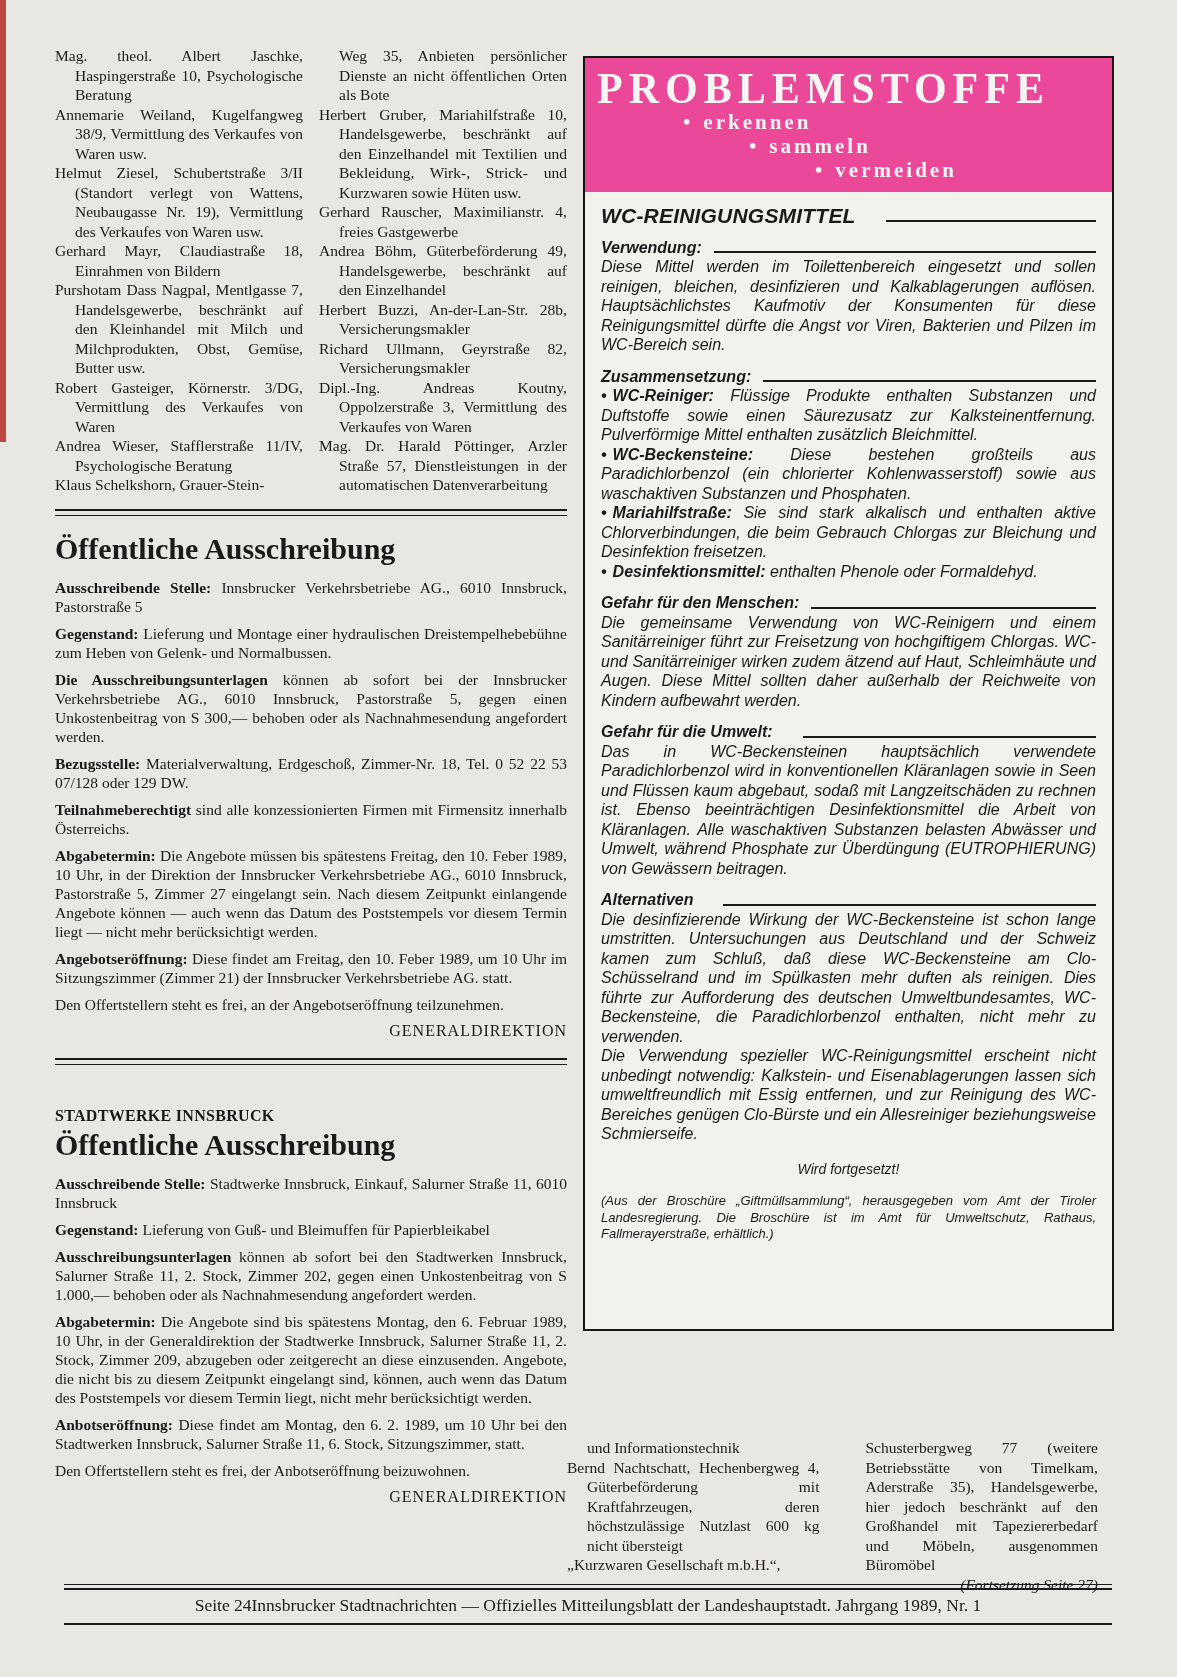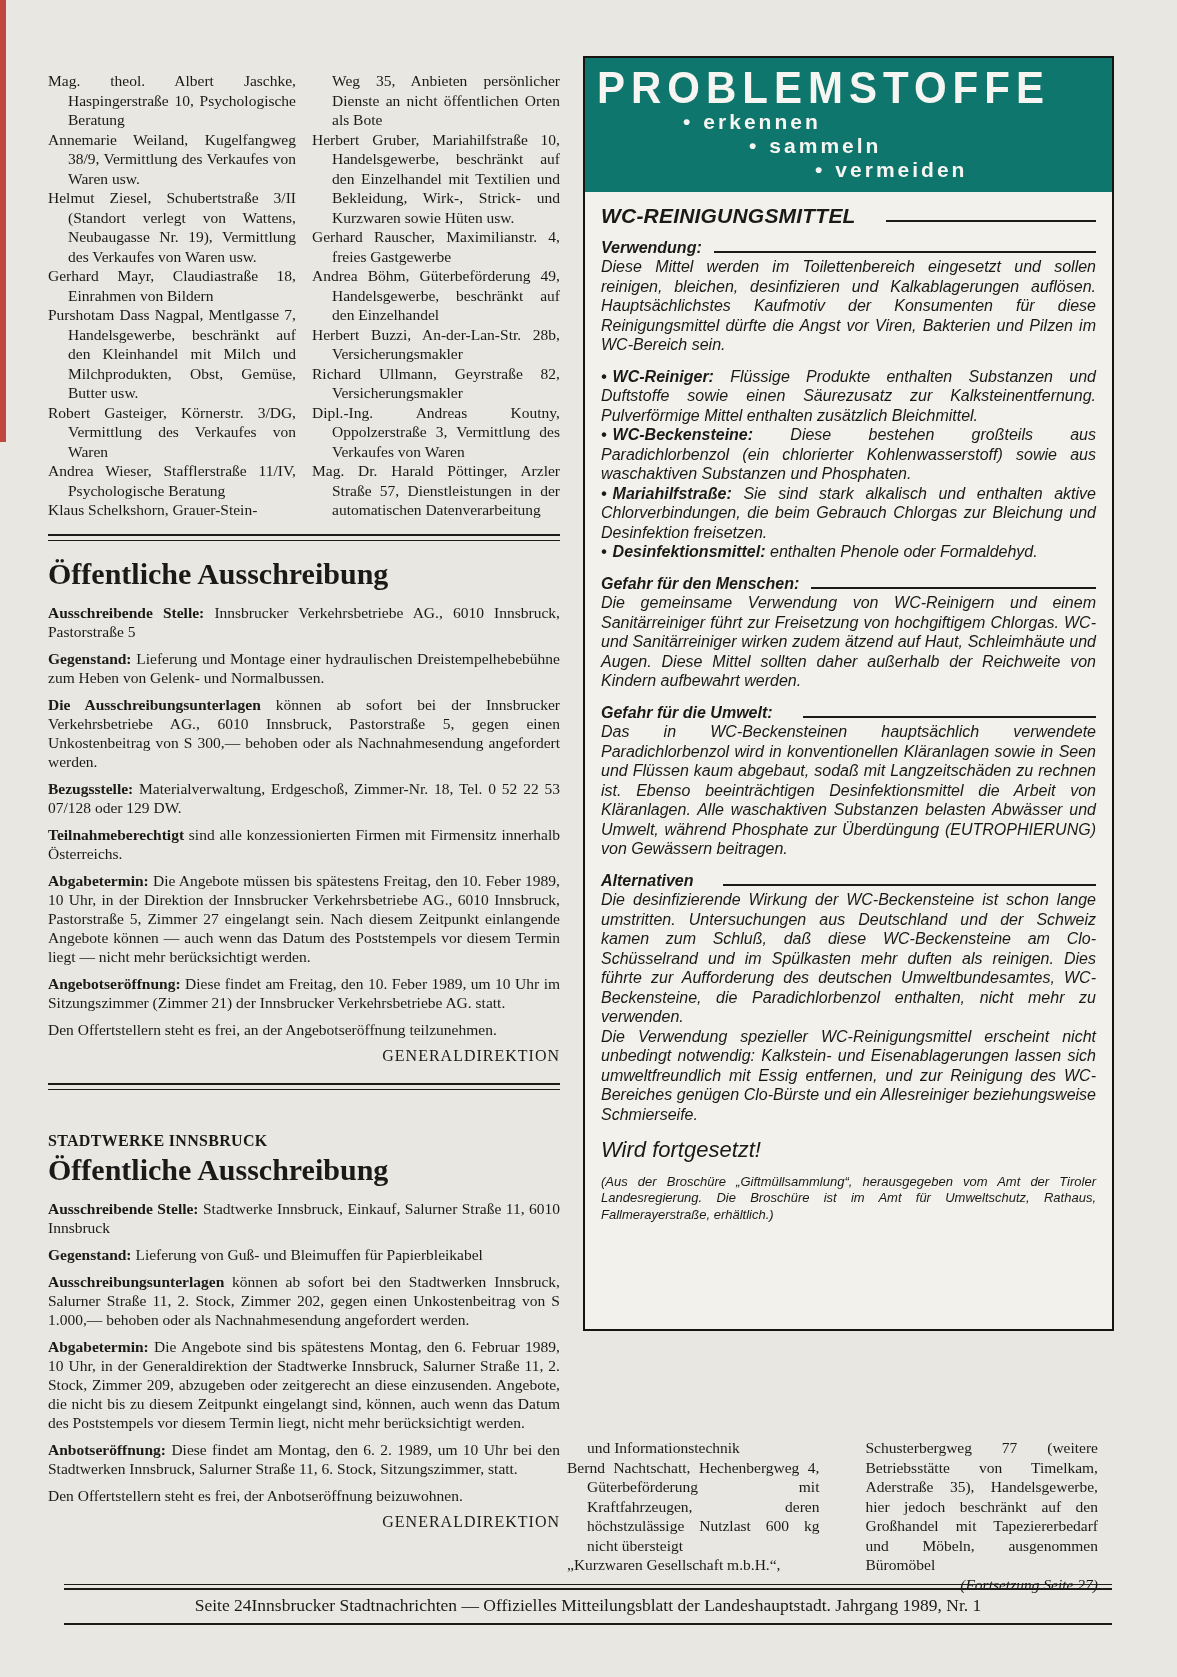--- a/index.html
+++ b/index.html
@@ -1,41 +1,41 @@
 <!DOCTYPE html>
 <html><head>
 <meta charset="utf-8">
 <style>
   html,body{margin:0;padding:0;background:#9a9892;}
   .page{position:relative;width:1177px;height:1677px;background:#e9e7e1;overflow:hidden;
         font-family:"Liberation Serif", serif;color:#1b1a18;}
   .red-strip{position:absolute;left:0;top:0;width:6px;height:442px;background:#bf4740;}
 
   
-  .col-left{position:absolute;left:48px;top:46px;width:512px;margin-top:25px;}
+  .col-left{position:absolute;left:55px;top:46px;width:512px;}
   .registry-cols{display:flex;gap:16px;}
   .reg-col{flex:1;min-width:0;}
   .entry{margin:0;padding-left:20px;text-indent:-20px;text-align:justify;
          font-size:15.5px;line-height:19.5px;}
   .entry.cont{text-indent:0;}
   .double-rule{border-top:2.5px solid #1c1b19;border-bottom:1.5px solid #1c1b19;height:4px;
                margin:14px 0 16px;}
   .double-rule.mid{margin:18px 0 42px;}
   .kicker{margin:0;font-size:16px;font-weight:700;letter-spacing:.3px;}
   .tender-title{margin:3px 0 12px;font-size:30px;font-weight:700;}
   .tpara{margin:0 0 8px;font-size:15.5px;line-height:19px;text-align:justify;}
   .tpara .lead{font-weight:700;}
   .signoff{margin:8px 0 0;text-align:right;font-size:16px;letter-spacing:1px;}
 
   
   .col-right{position:absolute;left:583px;top:56px;width:531px;}
   .problem-box{border:2px solid #161512;background:#f2f1ec;height:1275px;overflow:hidden;
                box-sizing:border-box;}
-  .banner{background:#0f766e;color:#f6f5f1;padding:8px 12px 10px;
-          font-family:Liberation Sans, sans-serif;}
+  .banner{background:#ec4899;color:#f6f5f1;padding:8px 12px 10px;
+          font-family:Liberation Serif, serif;}
   .banner-title{font-size:42px;font-weight:700;letter-spacing:6px;line-height:44px;
                 transform:scaleY(1.04);transform-origin:top left;white-space:nowrap;}
   .banner-bullet{font-size:21px;font-weight:700;letter-spacing:3px;line-height:24px;}
   .banner-bullet .dot{margin-right:10px;}
   .banner-bullet.b1{padding-left:86px;}
   .banner-bullet.b2{padding-left:152px;}
   .banner-bullet.b3{padding-left:218px;}
 
   .box-body{padding:14px 16px 10px;font-family:"Liberation Sans", sans-serif;
             font-size:16px;line-height:19.5px;font-style:italic;}
@@ -44,21 +44,21 @@
   .hrule{flex:1;border-bottom:2px solid #1c1b19;margin-left:12px;margin-bottom:4px;
          align-self:flex-end;}
   .hrule.wide-gap{margin-left:30px;}
   .sec{margin-bottom:12px;}
   .sec-row{display:flex;justify-content:space-between;}
   .sec-label{font-weight:700;}
   .sec-body{margin:0;text-align:justify;}
   .z-item{margin:0;text-align:justify;}
   .z-item .zdot{font-weight:700;margin-right:6px;}
   .z-item .lead{font-weight:700;}
-  .closing{margin:16px 0 14px;font-size:22px;}
+  .closing{margin:16px 0 14px;font-size:14px;text-align:center;}
   .footnote{margin:0;font-size:13px;line-height:16.5px;text-align:justify;}
 
   
   .bottom-registry{position:absolute;left:567px;top:1438px;width:531px;display:flex;gap:26px;}
   .fortsetzung{margin:0;padding-left:20px;text-align:right;font-style:italic;
                font-size:15.5px;line-height:19.5px;}
 
   
   .page-footer{position:absolute;left:64px;top:1584px;width:1048px;}
   .footer-ruletop{border-top:1px solid #1c1b19;border-bottom:2px solid #1c1b19;height:3px;}
@@ -144,20 +144,24 @@
 
         <div class="sec">
           <div class="sec-row">
               <span class="sec-label">Verwendung:</span>
               <span class="hrule"></span>
             </div>
           <p class="sec-body">Diese Mittel werden im Toilettenbereich eingesetzt und sollen reinigen, bleichen, desinfizieren und Kalkablagerungen auflösen. Hauptsächlichstes Kaufmotiv der Konsumenten für diese Reinigungsmittel dürfte die Angst vor Viren, Bakterien und Pilzen im WC-Bereich sein.</p>
         </div>
 
         <div class="sec">
+          <div class="sec-row">
+              <span class="sec-label">Zusammensetzung:</span>
+              <span class="hrule"></span>
+            </div>
           <p class="z-item"><span class="zdot">•</span><span class="lead">WC-Reiniger:</span><span> Flüssige Produkte enthalten Substanzen und Duftstoffe sowie einen Säurezusatz zur Kalksteinentfernung. Pulverförmige Mittel enthalten zusätzlich Bleichmittel.</span></p>
           <p class="z-item"><span class="zdot">•</span><span class="lead">WC-Beckensteine:</span><span> Diese bestehen großteils aus Paradichlorbenzol (ein chlorierter Kohlenwasserstoff) sowie aus waschaktiven Substanzen und Phosphaten.</span></p>
           <p class="z-item"><span class="zdot">•</span><span class="lead">Mariahilfstraße:</span><span> Sie sind stark alkalisch und enthalten aktive Chlorverbindungen, die beim Gebrauch Chlorgas zur Bleichung und Desinfektion freisetzen.</span></p>
           <p class="z-item"><span class="zdot">•</span><span class="lead">Desinfektionsmittel:</span><span> enthalten Phenole oder Formaldehyd.</span></p>
         </div>
 
         <div class="sec">
           <div class="sec-row">
               <span class="sec-label">Gefahr für den Menschen:</span>
               <span class="hrule"></span>

